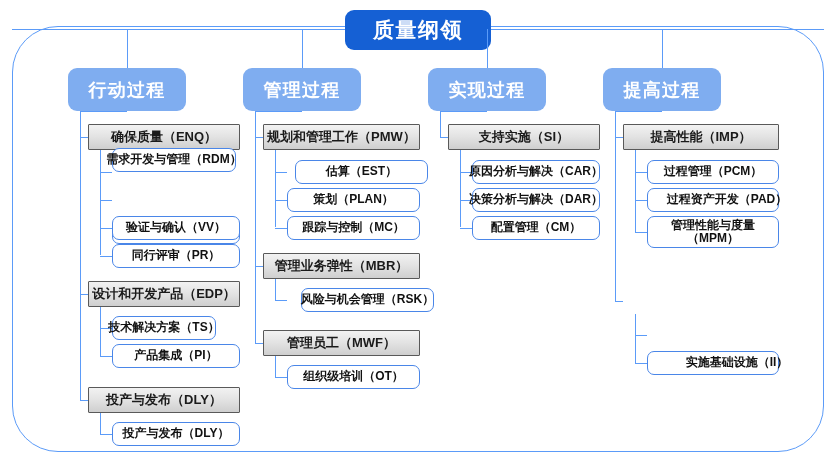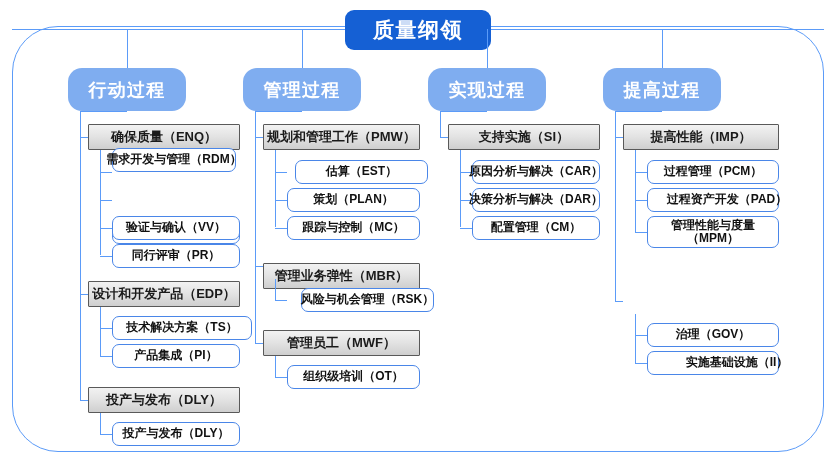--- a/index.html
+++ b/index.html
@@ -26,21 +26,21 @@
     position:absolute;left:345px;top:10px;width:146px;height:40px;
     background:#1560d4;border-radius:9px;
     display:flex;align-items:center;justify-content:center;
     color:#ffffff;font-size:21px;font-weight:700;letter-spacing:1.5px;
     box-sizing:border-box;
   }
 
   
   .col-head{
     position:absolute;height:43px;
-    background:#7fadf0;border-radius:14px;
+    background:#7fadf0;border-radius:9px;
     display:flex;align-items:center;justify-content:center;
     color:#ffffff;font-size:18px;font-weight:700;letter-spacing:1.2px;
     box-sizing:border-box;
   }
 
   
   .pnode{
     position:absolute;height:26px;
     background:linear-gradient(180deg,#f2f2f2 0%,#e3e3e3 48%,#cfcfcf 100%);
     border:1.4px solid #595959;border-radius:1px;
@@ -90,21 +90,21 @@
   <div class="cnode" style="left:112px;top:188px;width:128px;margin-top:32px;">过程质量保证（PQA）</div>
   <div class="hline" style="left:100px;top:228px;width:12px;"></div>
   <div class="cnode" style="left:112px;top:216px;width:128px;">验证与确认（VV）</div>
   <div class="hline" style="left:100px;top:256px;width:12px;"></div>
   <div class="cnode" style="left:112px;top:244px;width:128px;">同行评审（PR）</div>
 
   <div class="hline" style="left:80px;top:294px;width:8px;"></div>
   <div class="pnode" style="left:88px;top:281px;width:152px;">设计和开发产品（EDP）</div>
   <div class="vline" style="left:100px;top:307px;height:49px;"></div>
   <div class="hline" style="left:100px;top:328px;width:12px;"></div>
-  <div class="cnode" style="left:112px;top:316px;width:140px;">技术解决方案（TS）</div>
+  <div class="cnode" style="left:112px;top:316px;width:104px;">技术解决方案（TS）</div>
   <div class="hline" style="left:100px;top:356px;width:12px;"></div>
   <div class="cnode" style="left:112px;top:344px;width:128px;">产品集成（PI）</div>
 
   <div class="hline" style="left:80px;top:400px;width:8px;"></div>
   <div class="pnode" style="left:88px;top:387px;width:152px;">投产与发布（DLY）</div>
   <div class="vline" style="left:100px;top:413px;height:21px;"></div>
   <div class="hline" style="left:100px;top:434px;width:12px;"></div>
   <div class="cnode" style="left:112px;top:422px;width:128px;">投产与发布（DLY）</div>
 
   <div class="col-head" style="left:243px;top:68px;width:118px;">管理过程</div>
@@ -116,21 +116,21 @@
   <div class="pnode" style="left:263px;top:124px;width:157px;">规划和管理工作（PMW）</div>
   <div class="vline" style="left:275px;top:150px;height:77px;"></div>
   <div class="hline" style="left:275px;top:172px;width:12px;"></div>
   <div class="cnode" style="left:287px;top:160px;width:133px;margin-left:8px;">估算（EST）</div>
   <div class="hline" style="left:275px;top:200px;width:12px;"></div>
   <div class="cnode" style="left:287px;top:188px;width:133px;">策划（PLAN）</div>
   <div class="hline" style="left:275px;top:228px;width:12px;"></div>
   <div class="cnode" style="left:287px;top:216px;width:133px;">跟踪与控制（MC）</div>
 
   <div class="hline" style="left:255px;top:266px;width:8px;"></div>
-  <div class="pnode" style="left:263px;top:263px;width:157px;">管理业务弹性（MBR）</div>
+  <div class="pnode" style="left:263px;top:253px;width:157px;">管理业务弹性（MBR）</div>
   <div class="vline" style="left:275px;top:279px;height:21px;"></div>
   <div class="hline" style="left:275px;top:300px;width:12px;"></div>
   <div class="cnode" style="left:301px;top:288px;width:133px;">风险与机会管理（RSK）</div>
 
   <div class="hline" style="left:255px;top:343px;width:8px;"></div>
   <div class="pnode" style="left:263px;top:330px;width:157px;">管理员工（MWF）</div>
   <div class="vline" style="left:275px;top:356px;height:21px;"></div>
   <div class="hline" style="left:275px;top:377px;width:12px;"></div>
   <div class="cnode" style="left:287px;top:365px;width:133px;">组织级培训（OT）</div>
 
@@ -160,17 +160,16 @@
   <div class="hline" style="left:635px;top:172px;width:12px;"></div>
   <div class="cnode" style="left:647px;top:160px;width:132px;">过程管理（PCM）</div>
   <div class="hline" style="left:635px;top:200px;width:12px;"></div>
   <div class="cnode" style="left:647px;top:188px;width:132px;padding-left:28px;">过程资产开发（PAD）</div>
   <div class="hline" style="left:635px;top:232px;width:12px;"></div>
   <div class="cnode two-line" style="left:647px;top:216px;width:132px;">管理性能与度量（MPM）</div>
 
   <div class="hline" style="left:615px;top:301px;width:8px;"></div>
   <div class="vline" style="left:635px;top:314px;height:49px;"></div>
   <div class="hline" style="left:635px;top:335px;width:12px;"></div>
-  <div class="cnode" style="left:647px;top:323px;width:132px;">治理（GOV）</div>
   <div class="hline" style="left:635px;top:363px;width:12px;"></div>
   <div class="cnode" style="left:647px;top:351px;width:132px;padding-left:48px;">实施基础设施（II）</div>
 
 </div>
 
 </body></html>

